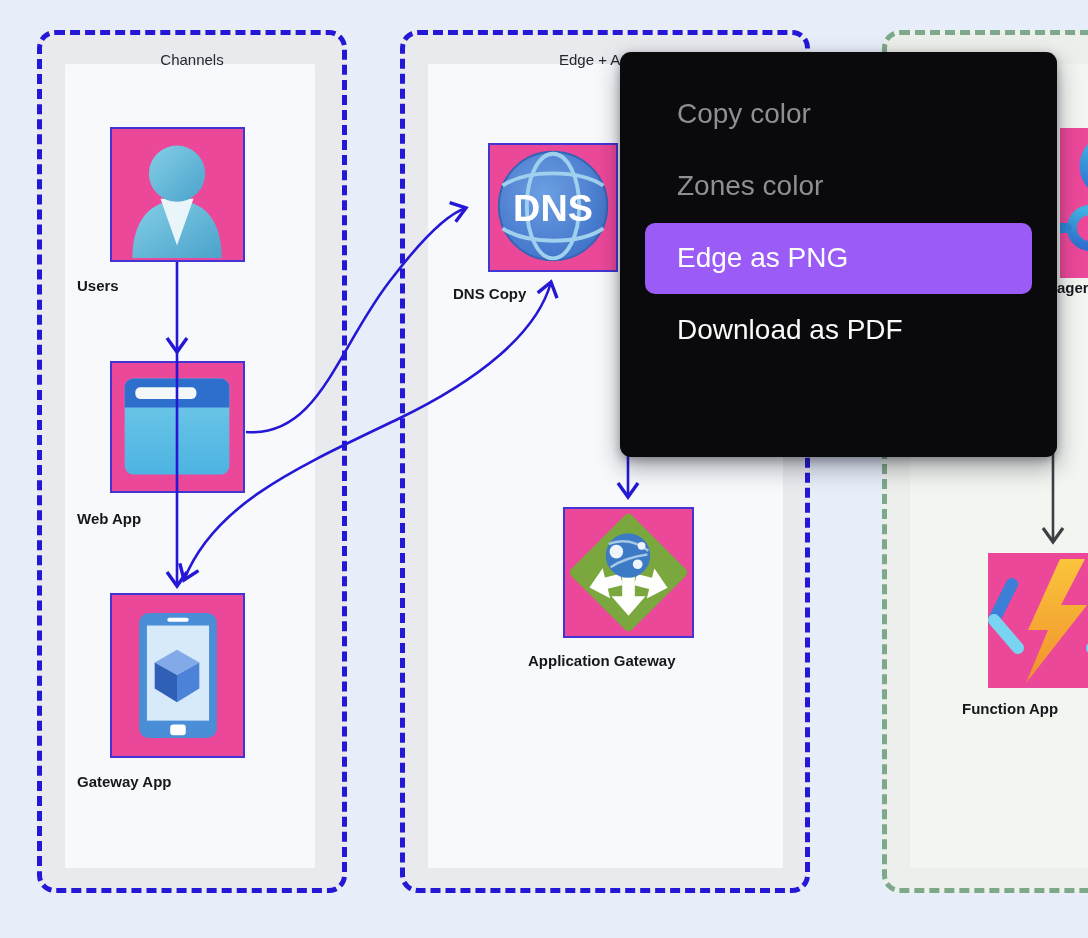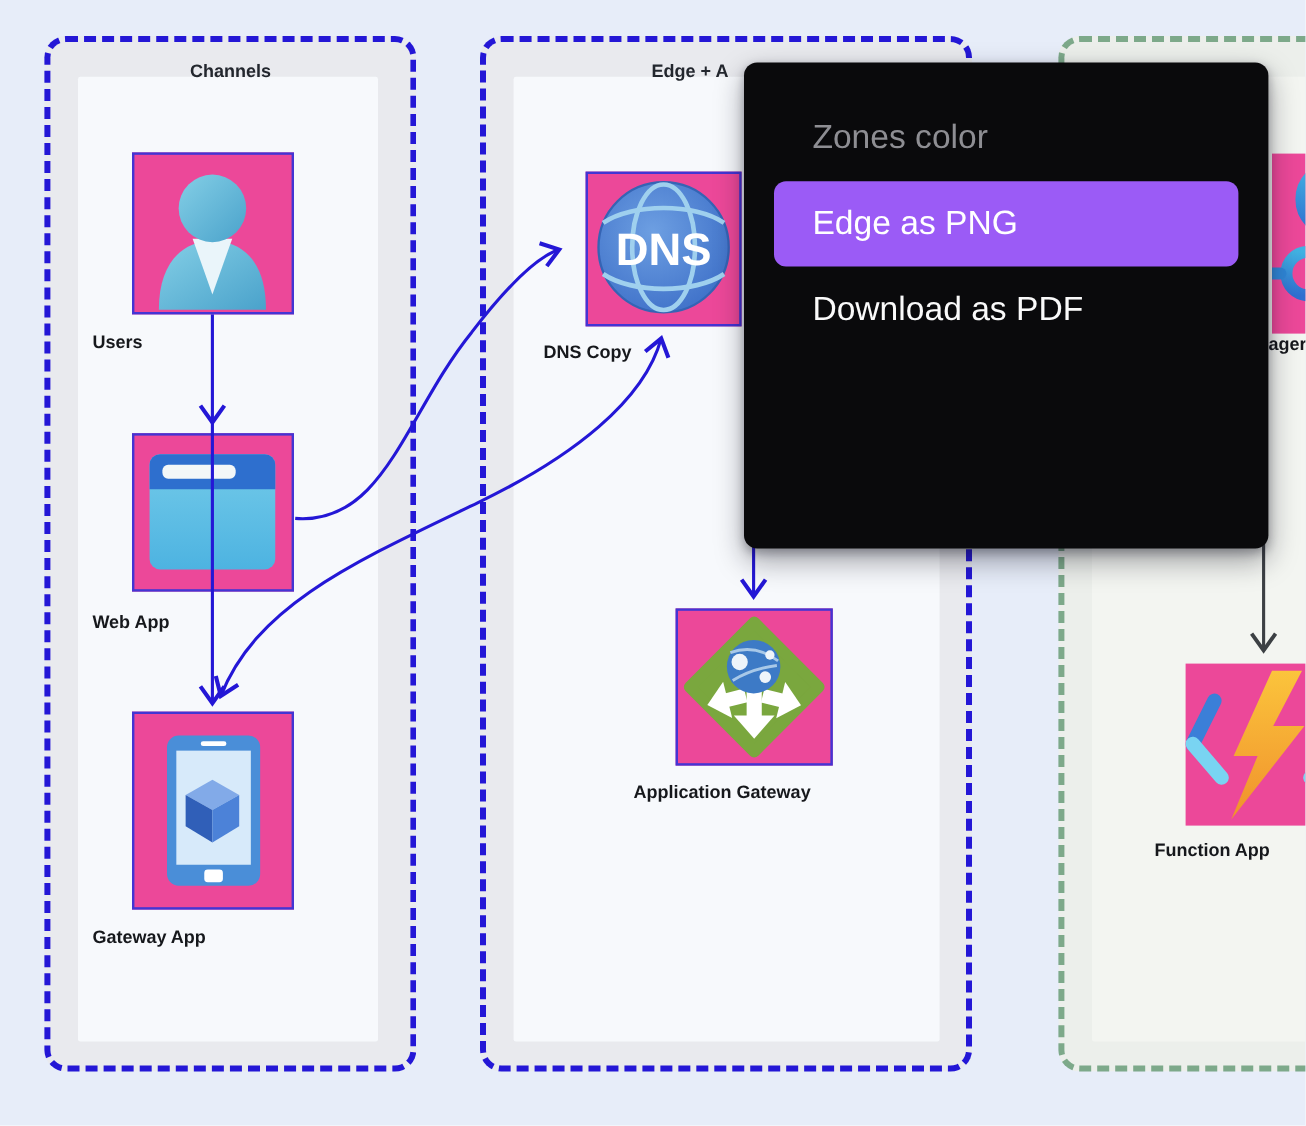--- a/index.html
+++ b/index.html
@@ -14,21 +14,21 @@
     border:5px dashed #2417d6;
     background:#e9eaee;
     box-sizing:border-box;
   }
   .zone.green{border-color:#7da98a;background:#ecefeb;}
   .zone-inner{
     position:absolute;background:#f7f9fc;border-radius:2px;
   }
   .zone-inner.green{background:#f3f5f1;}
   .zone-title{
-    position:absolute;font-size:15px;font-weight:bold;color:#23272e;
+    position:absolute;font-size:15px;font-weight:normal;color:#23272e;
     white-space:nowrap;z-index:6;
   }
   
   .node{
     position:absolute;background:#ec4899;border:2px solid #4335d4;
     box-sizing:border-box;z-index:8;
   }
   .node.borderless{border:none;}
   .node svg{display:block;width:100%;height:100%;}
   .node-label{
@@ -61,21 +61,21 @@
 <body>
 
 <div id="canvas">
 
   <div class="zone" style="left:37px;top:30px;width:310px;height:863px;"></div>
   <div class="zone-inner" style="left:65px;top:64px;width:250px;height:804px;"></div>
   <div class="zone-title" style="left:92px;top:51px;width:200px;text-align:center;">Channels</div>
 
   <div class="zone" style="left:400px;top:30px;width:410px;height:863px;"></div>
   <div class="zone-inner" style="left:428px;top:64px;width:355px;height:804px;"></div>
-  <div class="zone-title" style="left:543px;top:51px;">Edge + A</div>
+  <div class="zone-title" style="left:559px;top:51px;">Edge + A</div>
 
   <div class="zone green" style="left:882px;top:30px;width:330px;height:863px;"></div>
   <div class="zone-inner green" style="left:910px;top:64px;width:280px;height:804px;"></div>
   <div class="zone-title" style="left:1064px;top:43px;margin-left:31px;">Ap</div>
 
   <div class="node" style="left:110px;top:127px;width:135px;height:135px;">
     <svg viewBox="0 0 135 135">
       <defs>
         <linearGradient id="gU" x1="0" y1="0" x2="1" y2="1">
           <stop offset="0" stop-color="#84cfe6"></stop>
@@ -203,20 +203,23 @@
     <path d="M177,262 L177,352" stroke="#2417d6" stroke-width="2.6" fill="none" marker-end="url(#chevB)"></path>
     <path d="M177,352 L177,586" stroke="#2417d6" stroke-width="2.6" fill="none" marker-end="url(#chevB)"></path>
     <path d="M246,432 C320,438 338,345 393,277 C423,238 447,214 466,208" stroke="#2417d6" stroke-width="2.6" fill="none" marker-end="url(#chevB)"></path>
     <path d="M184,580 C214,504 296,468 398,419 C477,381 537,334 551,282" stroke="#2417d6" stroke-width="2.6" fill="none" marker-start="url(#chevB)" marker-end="url(#chevB)"></path>
     <path d="M628,274 L628,497" stroke="#2417d6" stroke-width="2.6" fill="none" marker-end="url(#chevB)"></path>
     <path d="M1053,285 L1053,542" stroke="#3c4044" stroke-width="2.6" fill="none" marker-end="url(#chevD)"></path>
   </svg>
 
   <div class="context-menu">
     <div class="menu-item disabled">
+      <div class="menu-item-inner">Copy color</div>
+    </div>
+    <div class="menu-item disabled">
       <div class="menu-item-inner">Zones color</div>
     </div>
     <div class="menu-item highlighted">
       <div class="menu-item-inner">Edge as PNG</div>
     </div>
     <div class="menu-item normal">
       <div class="menu-item-inner">Download as PDF</div>
     </div>
   </div>
 

